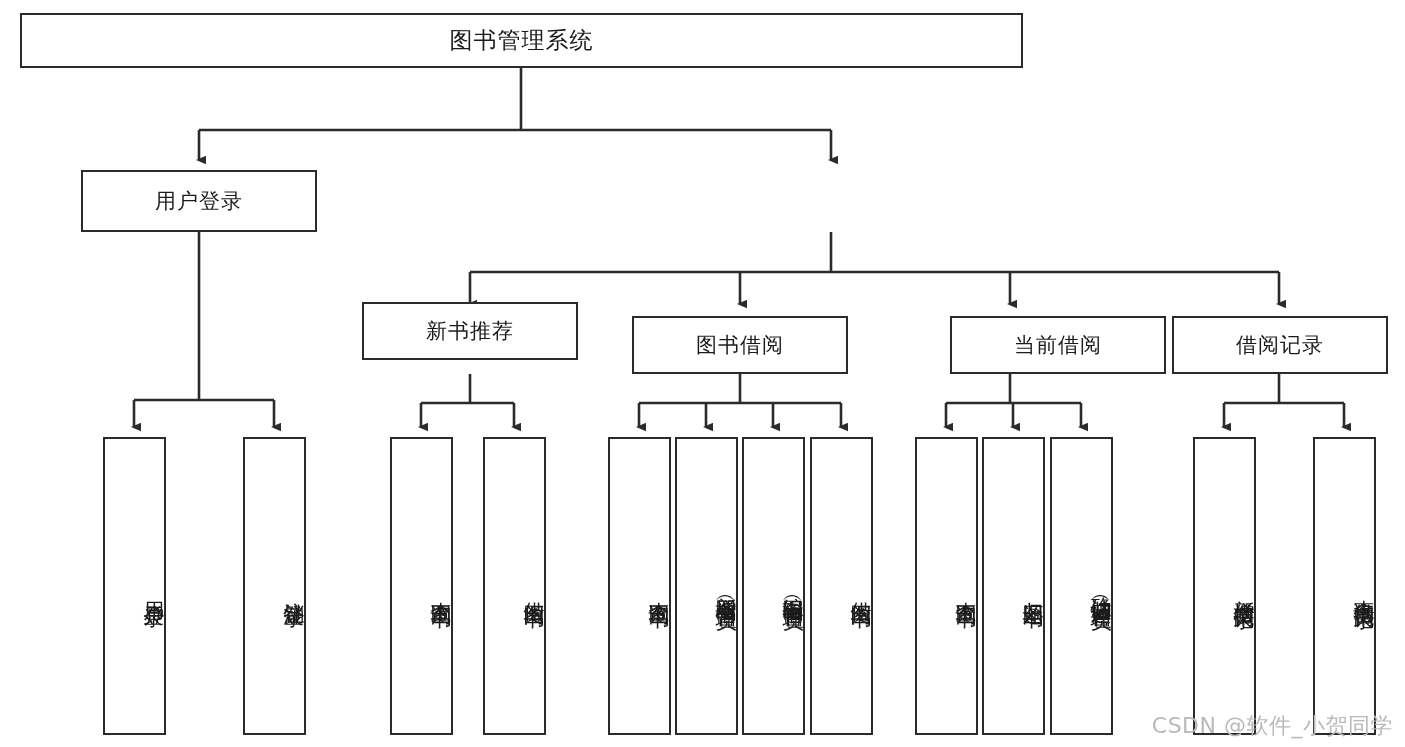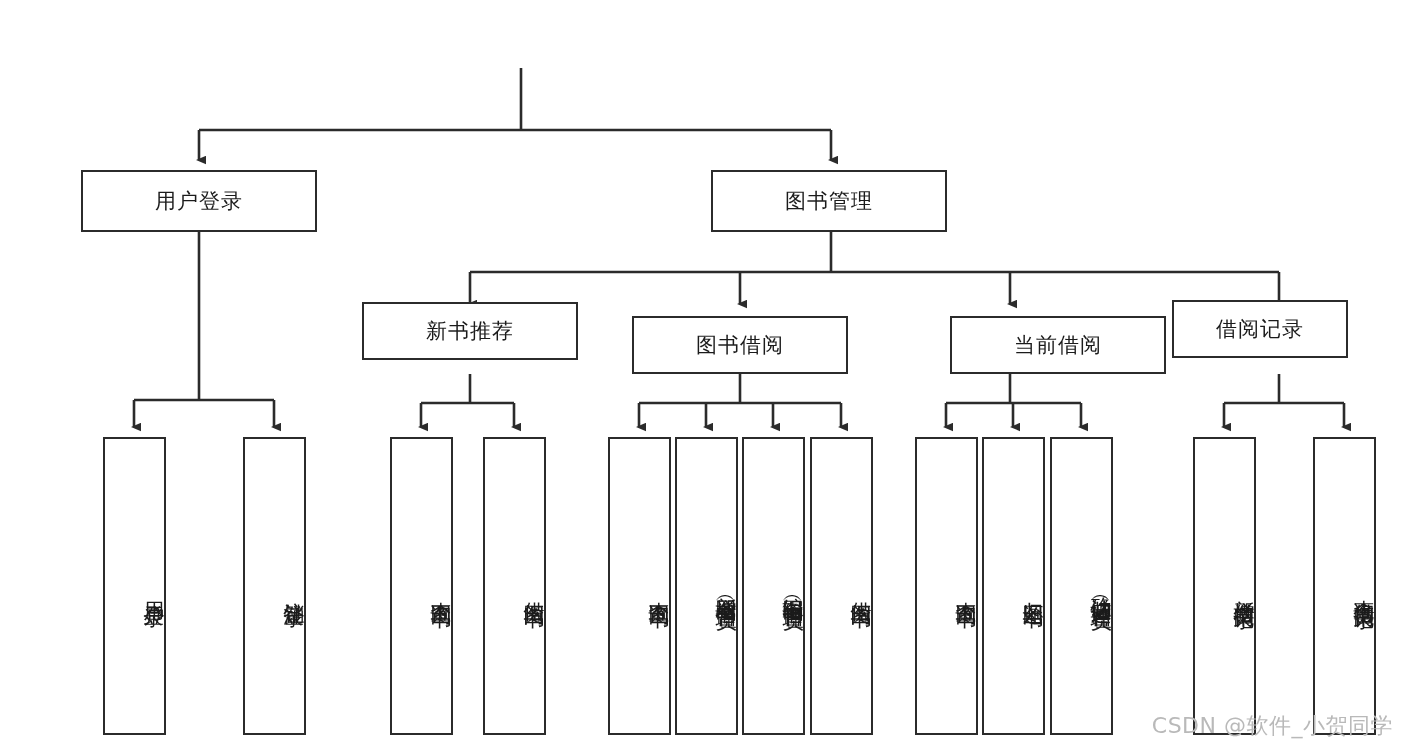--- a/index.html
+++ b/index.html
@@ -103,38 +103,38 @@
       <path d="M1013,403 L1013,427" marker-end="url(#arrow)"></path>
       <path d="M1081,403 L1081,427" marker-end="url(#arrow)"></path>
 
       <path d="M1279,374 L1279,403"></path>
       <path d="M1224,403 L1344,403"></path>
       <path d="M1224,403 L1224,427" marker-end="url(#arrow)"></path>
       <path d="M1344,403 L1344,427" marker-end="url(#arrow)"></path>
     </g>
   </svg>
 
+  <div class="node horiz" id="root-node" style="left:20px;top:13px;width:1003px;height:55px;">
+    <span class="lbl">图书管理系统</span>
+  </div>
 
   <div class="node horiz" style="left:81px;top:170px;width:236px;height:62px;">
     <span class="lbl">用户登录</span>
-  </div>
-  <div class="node horiz" style="left:711px;top:170px;width:236px;height:62px;">
-    <span class="lbl">图书管理</span>
   </div>
 
   <div class="node horiz" style="left:362px;top:302px;width:216px;height:58px;">
     <span class="lbl">新书推荐</span>
   </div>
   <div class="node horiz" style="left:632px;top:316px;width:216px;height:58px;">
     <span class="lbl">图书借阅</span>
   </div>
   <div class="node horiz" style="left:950px;top:316px;width:216px;height:58px;">
     <span class="lbl">当前借阅</span>
   </div>
-  <div class="node horiz" style="left:1172px;top:300px;width:176px;height:58px;">
+  <div class="node horiz" style="left:1172px;top:316px;width:216px;height:58px;">
     <span class="lbl">借阅记录</span>
   </div>
 
   <div class="node vert" style="left:103px;top:437px;width:63px;height:298px;">
     <span class="lbl">用户登录</span>
   </div>
   <div class="node vert" style="left:243px;top:437px;width:63px;height:298px;">
     <span class="lbl">注销登录</span>
   </div>
 

